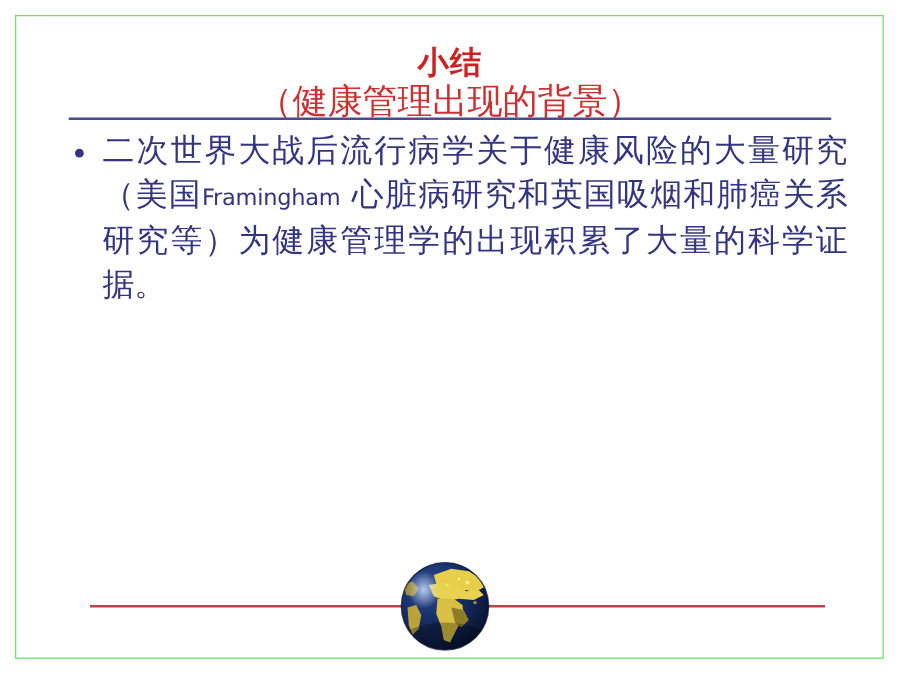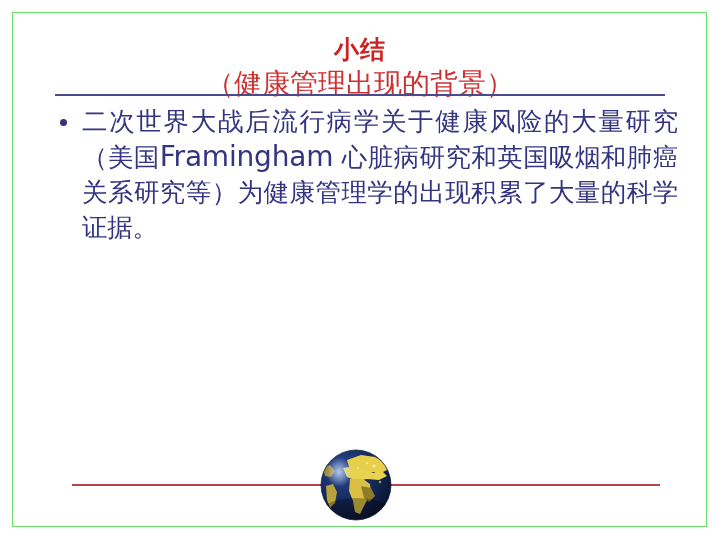--- a/index.html
+++ b/index.html
@@ -46,21 +46,21 @@
   #slide-title {
     font-family: "DejaVu Serif", "Liberation Serif", serif;
     font-weight: bold;
     font-size: 25px;
     line-height: 30px;
     color: #cc2222;
     letter-spacing: 1px;
     margin: 0;
   }
   #slide-subtitle {
-    font-family: Liberation Sans, sans-serif;
+    font-family: Liberation Mono, monospace;
     font-weight: normal;
     font-size: 28px;
     line-height: 34px;
     color: #cc3030;
     letter-spacing: 0px;
     margin: 2px 0 0 0;
   }
 
   
   #title-rule {
@@ -99,21 +99,21 @@
     position: absolute;
     left: 12px;
     top: 15px;
     width: 7px;
     height: 7px;
     border-radius: 50%;
     background: #343480;
   }
   .bullet-item .latin {
     font-family: "DejaVu Sans", "Liberation Sans", sans-serif;
-    font-size: 28px;
+    font-size: 18px;
   }
 
   
   #bottom-rule {
     position: absolute;
     left: 72px;
     top: 484px;
     width: 588px;
     height: 1.5px;
     background: #bb4444;

